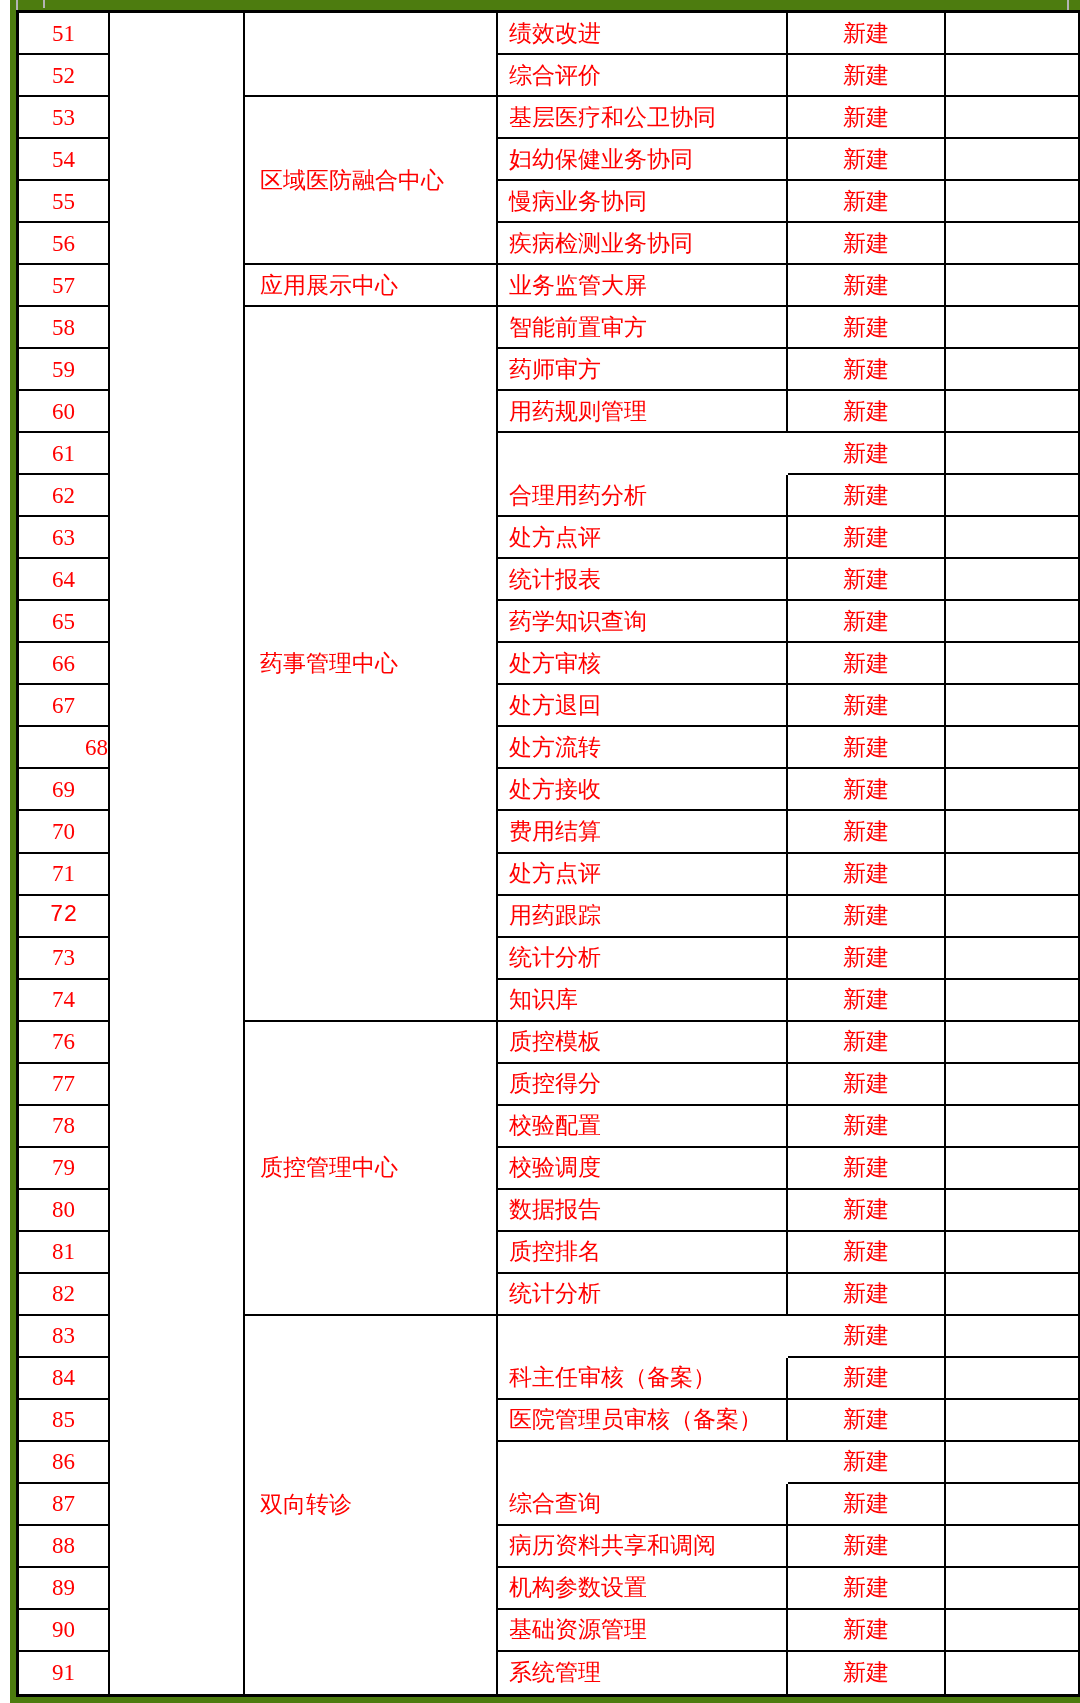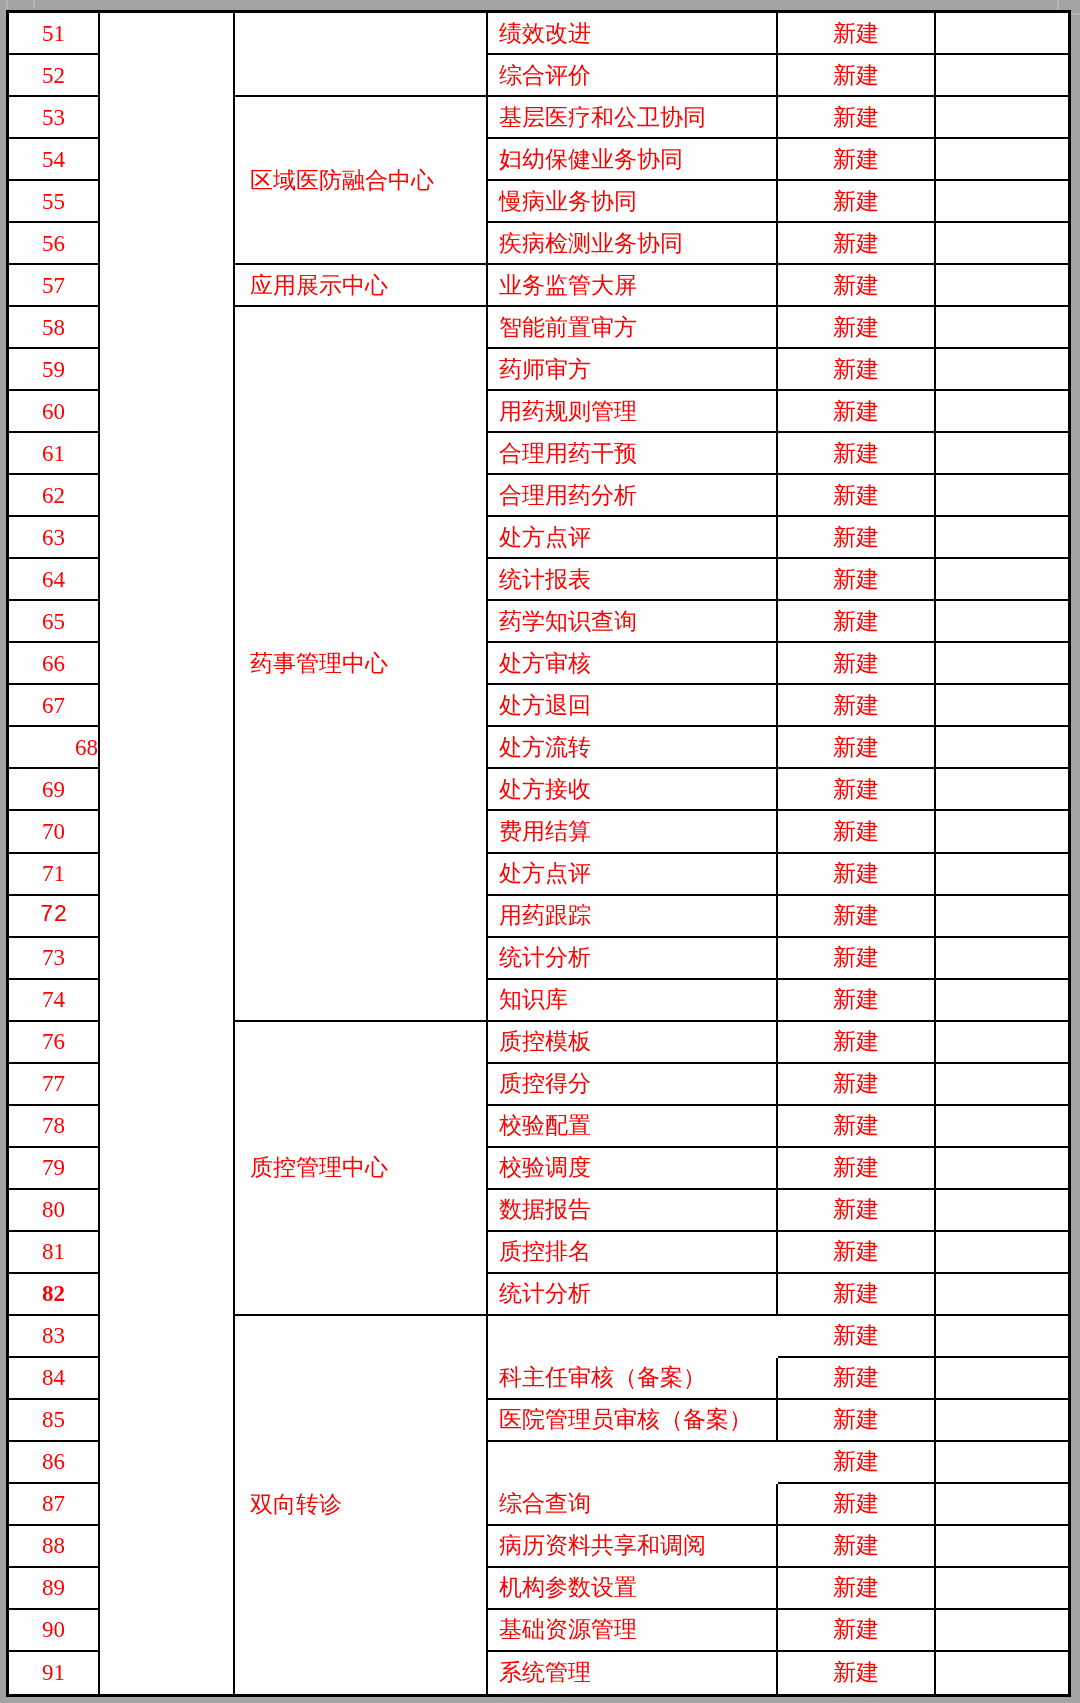--- a/index.html
+++ b/index.html
@@ -10,21 +10,22 @@
   body {
     width: 1080px;
     height: 1703px;
     position: relative;
     overflow: hidden;
     font-family: "Liberation Serif", "DejaVu Serif", serif;
   }
   .canvas {
     position: absolute;
     inset: 0;
-    background: #a3a3a3;
+    background: #4d7c0f;
+    margin-left: 10px;
   }
   
   .gridline {
     position: absolute;
     background: var(--gridline, #b4b4b4);
   }
   
   .sheet-table {
     position: absolute;
     left: 6px;
@@ -178,23 +179,20 @@
       <div class="cell c4" style="grid-area: 10 / 4 / 11;">
         <span class="t">用药规则管理</span>
       </div>
       <div class="cell c5" style="grid-area: 10 / 5 / 11;">
         <span class="t">新建</span>
       </div>
       <div class="cell c6" style="grid-area: 10 / 6 / 11;"></div>
       <div class="cell c1" style="grid-area: 11 / 1 / 12;">
         <span class="t">61</span>
       </div>
-      <div class="cell c4" style="grid-area: 11 / 4 / 12;">
-        <span class="t">合理用药干预</span>
-      </div>
       <div class="cell c5" style="grid-area: 11 / 5 / 12;">
         <span class="t">新建</span>
       </div>
       <div class="cell c6" style="grid-area: 11 / 6 / 12;"></div>
       <div class="cell c1" style="grid-area: 12 / 1 / 13;">
         <span class="t">62</span>
       </div>
       <div class="cell c4" style="grid-area: 12 / 4 / 13;">
         <span class="t">合理用药分析</span>
       </div>
@@ -378,21 +376,21 @@
       <div class="cell c1" style="grid-area: 30 / 1 / 31;">
         <span class="t">81</span>
       </div>
       <div class="cell c4" style="grid-area: 30 / 4 / 31;">
         <span class="t">质控排名</span>
       </div>
       <div class="cell c5" style="grid-area: 30 / 5 / 31;">
         <span class="t">新建</span>
       </div>
       <div class="cell c6" style="grid-area: 30 / 6 / 31;"></div>
-      <div class="cell c1" style="grid-area: 31 / 1 / 32; font-weight: bold;">
+      <div class="cell c1" style="grid-area: 31 / 1 / 32;">
         <span class="t">82</span>
       </div>
       <div class="cell c4" style="grid-area: 31 / 4 / 32;">
         <span class="t">统计分析</span>
       </div>
       <div class="cell c5" style="grid-area: 31 / 5 / 32;">
         <span class="t">新建</span>
       </div>
       <div class="cell c6" style="grid-area: 31 / 6 / 32;"></div>
       <div class="cell c3 nb" style="grid-area: 32 / 3 / 41;">

